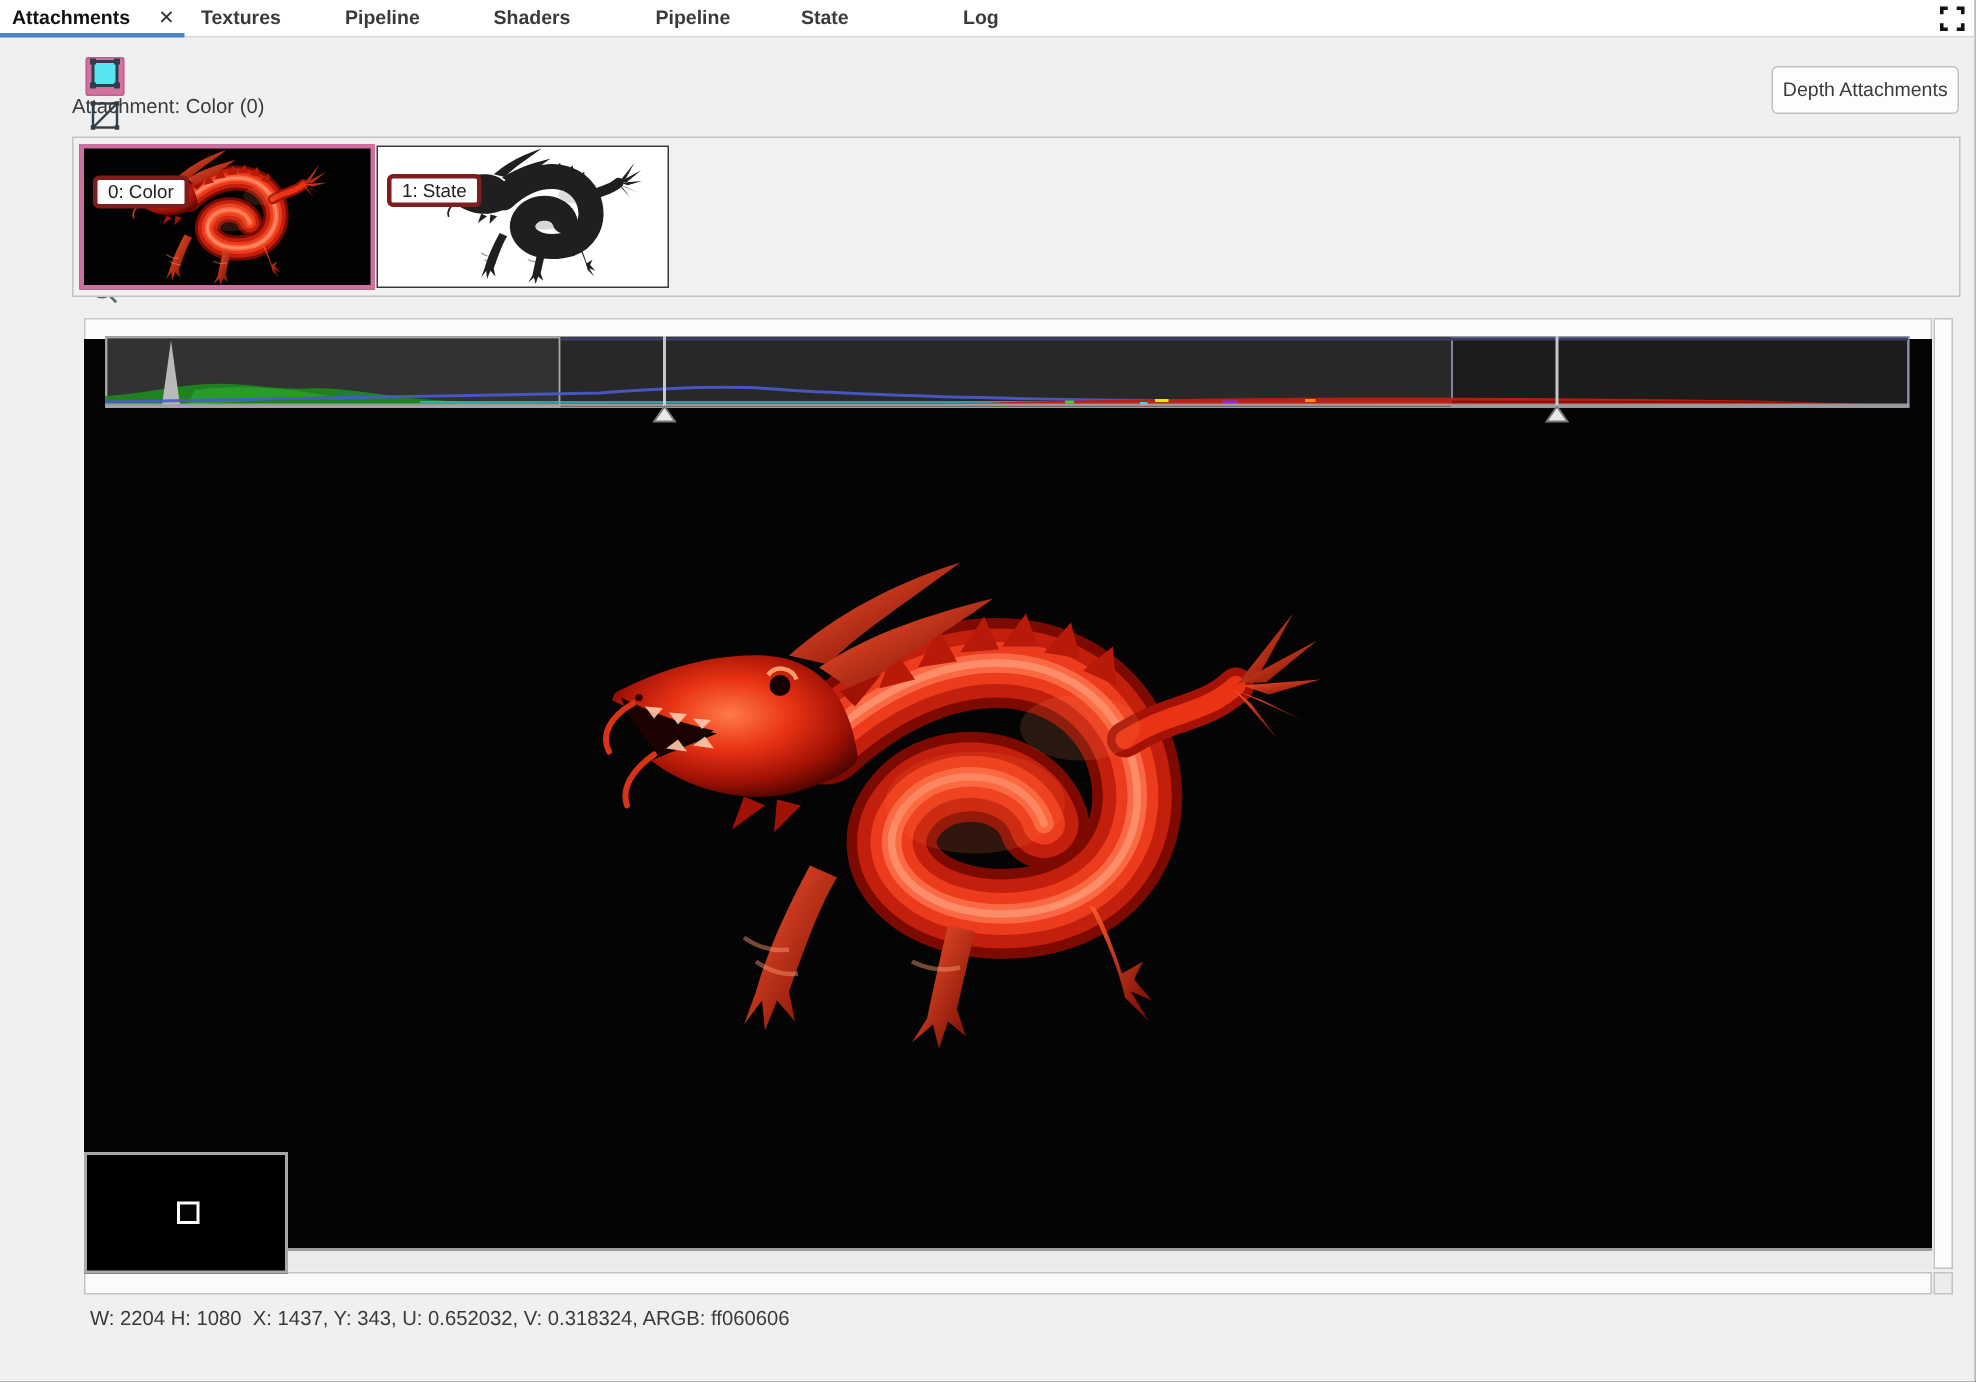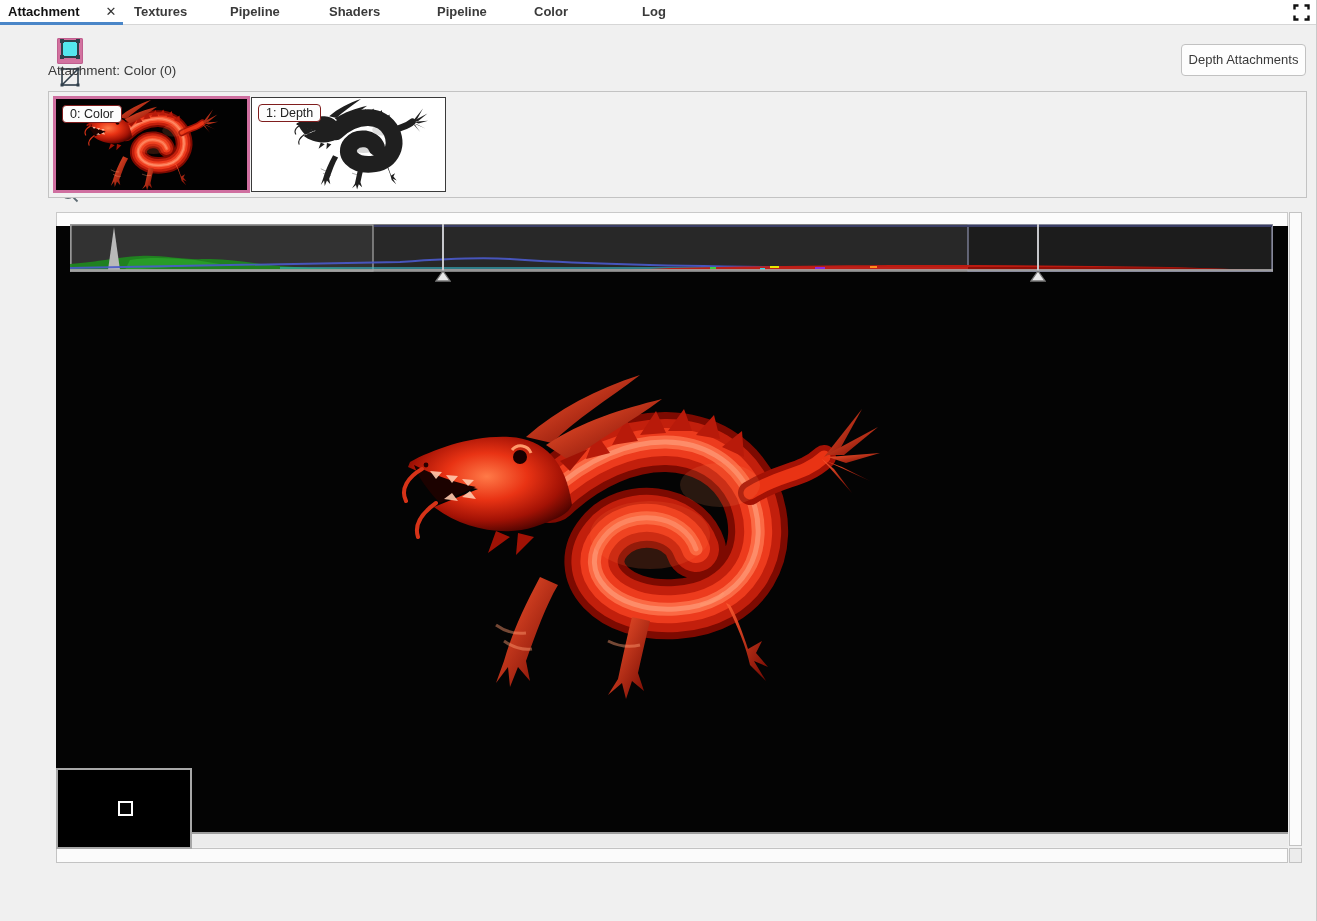--- a/index.html
+++ b/index.html
@@ -25,21 +25,21 @@
   .rgba-grid .q{width:100%;height:100%;}
   .rgba-a{display:flex;align-items:center;justify-content:center;font-size:7px;font-weight:bold;color:#333;background:#e9e9e9;}
   
   #attachment-label{position:absolute;left:48px;top:52px;font-size:13.5px;color:#3a3a3a;margin-top:11px;}
   #hide-attachments{position:absolute;left:1181px;top:44px;width:125px;height:32px;background:#fdfdfd;border:1px solid #c1c1c1;border-radius:4px;font-size:13px;color:#3a3a3a;text-align:center;line-height:30px;}
   
   #attach-strip{position:absolute;left:48px;top:91px;width:1259px;height:107px;background:#f1f1f1;border:1px solid #c3c3c3;}
   .thumb{position:absolute;top:4px;height:97px;overflow:hidden;}
   #thumb-color{left:4px;width:197px;background:#020202;border:3px solid #cf6fa0;}
   #thumb-depth{left:202px;top:5px;width:195px;height:95px;background:#ffffff;border:1px solid #3a3a3a;}
-  .thumb-badge{position:absolute;left:6px;top:6px;background:#fdfdfd;border:1px solid #7f1d1d;border-radius:4px;padding:1px 7px;font-size:12.5px;color:#222;z-index:3;}
+  .thumb-badge{position:absolute;left:6px;top:18px;background:#fdfdfd;border:3px solid #7f1d1d;border-radius:4px;padding:1px 7px;font-size:12.5px;color:#222;z-index:3;}
   .thumb-art{position:absolute;}
   #depth-art{filter:brightness(0) opacity(0.88);}
   
   #pane{position:absolute;left:56px;top:211px;width:1246px;height:653px;}
   #canvas-gutter{position:absolute;left:0;top:1px;width:1232px;height:14px;background:#fcfcfc;border:1px solid #c9c9c9;border-bottom:none;}
   #canvas{position:absolute;left:0;top:15px;width:1232px;height:606px;background:#040404;overflow:hidden;}
   #below-canvas{position:absolute;left:0;top:621px;width:1232px;height:15px;background:#ececec;border-top:2px solid #9e9e9e;}
   #vscroll{position:absolute;left:1233px;top:1px;width:13px;height:634px;background:#fbfbfb;border:1px solid #c3c3c3;}
   #hscroll{position:absolute;left:0;top:637px;width:1232px;height:15px;background:#fbfbfb;border:1px solid #c3c3c3;}
   #scroll-corner{position:absolute;left:1233px;top:637px;width:13px;height:15px;background:#ececec;border:1px solid #c3c3c3;}
@@ -110,27 +110,27 @@
       <path d="M 96,260 q 14,10 30,8 M 104,276 q 14,10 28,8 M 208,276 q 16,8 32,4 M 300,240 q 14,-2 24,-12" stroke="#ff9b72" stroke-width="3" fill="none" opacity=".45"></path>
       <ellipse cx="250" cy="170" rx="60" ry="34" fill="#ff6a3a" opacity=".18"></ellipse>
       <ellipse cx="320" cy="120" rx="40" ry="22" fill="#ff8a5a" opacity=".15"></ellipse>
     </g>
   </defs>
 </svg>
 
 <div id="window">
 
   <div id="tabbar">
-    <span class="tab active" style="left:8px">Attachment</span>
+    <span class="tab active" style="left:8px">Attachments</span>
     <span class="tab-close">✕</span>
     <span class="tab" style="left:134px">Textures</span>
     <span class="tab" style="left:230px">Pipeline</span>
     <span class="tab" style="left:329px">Shaders</span>
     <span class="tab" style="left:437px">Pipeline</span>
-    <span class="tab" style="left:534px">Color</span>
+    <span class="tab" style="left:534px">State</span>
     <span class="tab" style="left:642px">Log</span>
     <span id="tab-underline"></span>
     <span id="fullscreen-btn">
       <svg width="17" height="17" viewBox="0 0 17 17">
           <path d="M1.5,5.5 V1.5 H5.5 M11.5,1.5 H15.5 V5.5 M15.5,11.5 V15.5 H11.5 M5.5,15.5 H1.5 V11.5" fill="none" stroke="#111" stroke-width="2.4"></path>
         </svg>
     </span>
   </div>
 
   <div id="sidebar">
@@ -233,21 +233,21 @@
   <div id="hide-attachments">Depth Attachments</div>
 
   <div id="attach-strip">
     <div class="thumb" id="thumb-color">
       <span class="thumb-badge">0: Color</span>
       <svg class="thumb-art" style="left:28px;top:-2px" width="134" height="98" viewBox="0 0 480 350">
           <use href="#dragonArt"></use>
         </svg>
     </div>
     <div class="thumb" id="thumb-depth">
-      <span class="thumb-badge">1: Depth</span>
+      <span class="thumb-badge">1: State</span>
       <svg class="thumb-art" id="depth-art" style="left:42px;top:-2px" width="134" height="98" viewBox="0 0 480 350">
           <use href="#dragonArt"></use>
         </svg>
     </div>
   </div>
 
   <div id="pane">
     <div id="canvas-gutter"></div>
 
     <div id="canvas">
@@ -298,14 +298,15 @@
     <div id="below-canvas"></div>
     <div id="vscroll"></div>
     <div id="hscroll"></div>
     <div id="scroll-corner"></div>
 
     <div id="minimap">
       <div id="minimap-view"></div>
     </div>
   </div>
 
+  <div id="statusbar">W: 2204 H: 1080  X: 1437, Y: 343, U: 0.652032, V: 0.318324, ARGB: ff060606</div>
 
 </div>
 
 </body></html>

